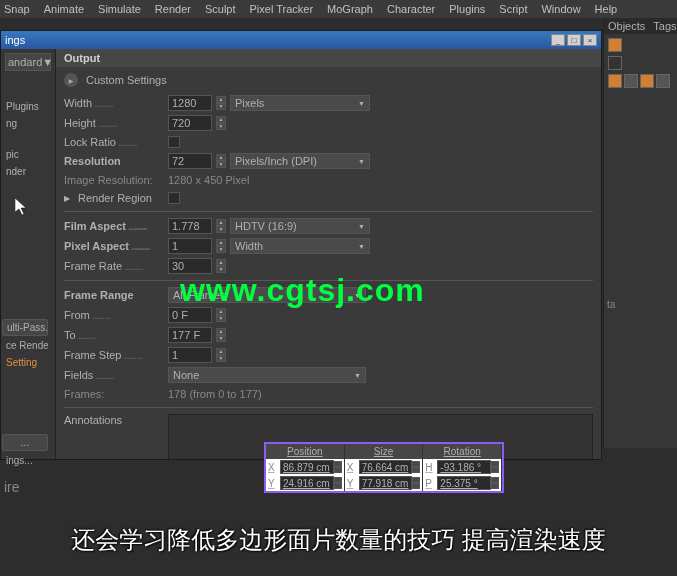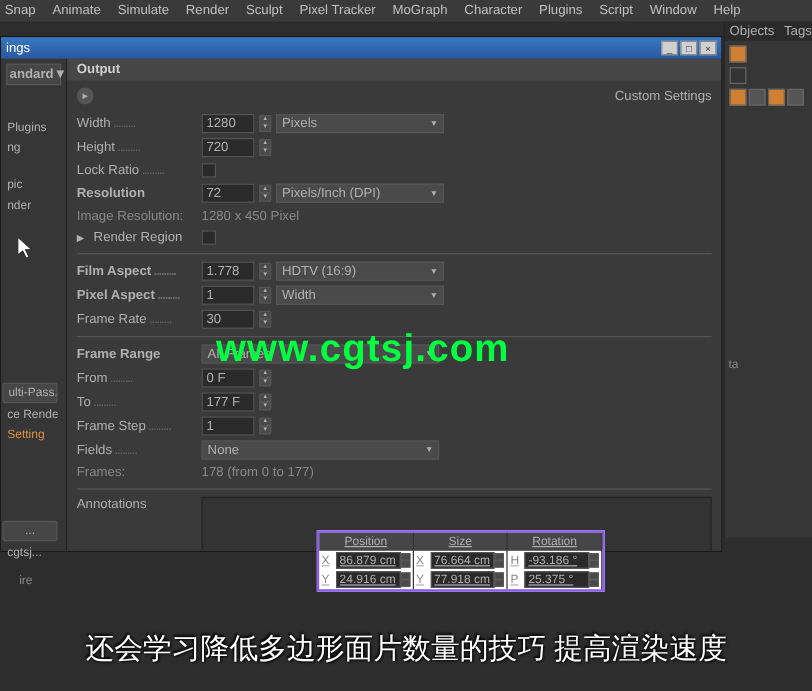--- a/index.html
+++ b/index.html
@@ -14,25 +14,25 @@
 .left-panel-items .btn { background: #464646; border: 1px solid #555; border-radius: 2px; text-align: center; }
 .left-panel-items .orange { color: #e09040; }
 
 .dialog { position: absolute; left: 0; top: 30px; width: 602px; height: 430px; background: #3a3a3a; border: 1px solid #1a1a1a; }
 .dialog-title { background: linear-gradient(#3878c0, #2858a0); height: 18px; display: flex; align-items: center; justify-content: space-between; padding: 0 4px; color: #fff; }
 .dialog-title-buttons { display: flex; gap: 2px; }
 .dialog-title-buttons span { width: 14px; height: 12px; background: #d0d0d0; border: 1px solid #888; display: flex; align-items: center; justify-content: center; font-size: 8px; color: #333; cursor: pointer; }
 
 .dialog-body { display: flex; height: calc(100% - 18px); }
 .dialog-left { width: 55px; background: #363636; border-right: 1px solid #222; padding: 4px; }
-.dialog-left .sel { background: #464646; border: 1px solid #555; padding: 2px; display: flex; justify-content: space-between; font-weight: bold; }
+.dialog-left .sel { background: #464646; border: 1px solid #555; padding: 2px; display: flex; justify-content: space-between; }
 
 .dialog-content { flex: 1; background: #3a3a3a; padding: 0; overflow: hidden; }
 .section-header { background: #464646; padding: 3px 8px; font-weight: bold; color: #d0d0d0; }
-.custom-settings { padding: 6px 8px; display: flex; align-items: center; gap: 8px; justify-content: space-between; }
+.custom-settings { padding: 6px 8px; display: flex; align-items: center; gap: 8px; }
 .play-icon { width: 14px; height: 14px; border-radius: 50%; background: #555; display: flex; align-items: center; justify-content: center; font-size: 6px; color: #aaa; }
 
 .form-row { display: flex; align-items: center; padding: 2px 8px; gap: 4px; min-height: 18px; }
 .form-label { width: 100px; text-align: left; padding-right: 4px; }
 .form-label.dotted::after { content: " ........."; color: #666; letter-spacing: -1px; }
 .num-input { width: 44px; height: 16px; background: #2a2a2a; border: 1px solid #555; color: #b0b0b0; padding: 0 3px; }
 .spinner { display: flex; flex-direction: column; width: 10px; }
 .spinner span { height: 7px; background: #4a4a4a; border: 1px solid #555; font-size: 5px; text-align: center; line-height: 4px; cursor: pointer; }
 .dropdown { height: 16px; background: #4a4a4a; border: 1px solid #555; display: flex; align-items: center; justify-content: space-between; padding: 0 4px; cursor: pointer; }
 .dropdown .arrow { font-size: 7px; }
@@ -63,21 +63,21 @@
 .coords-cell input { flex: 1; background: #2a2a2a; border: 1px solid #555; color: #b0b0b0; font-size: 10px; padding: 0 2px; width: 40px; height: 14px; }
 .coords-cell .sp { width: 8px; display: flex; flex-direction: column; }
 .coords-cell .sp span { height: 6px; background: #4a4a4a; border: 1px solid #555; font-size: 4px; }
 
 .cursor { position: absolute; left: 15px; top: 198px; font-size: 14px; color: #fff; pointer-events: none; z-index: 100; }
 
 .watermark { position: absolute; left: 180px; top: 272px; font-size: 32px; font-weight: bold; color: #00ff40; font-family: Arial; letter-spacing: 1px; z-index: 50; pointer-events: none; }
 
 .subtitle { position: absolute; bottom: 20px; left: 0; right: 0; text-align: center; font-size: 24px; color: #fff; text-shadow: 1px 1px 2px #000, -1px -1px 2px #000; font-family: "Microsoft YaHei", sans-serif; z-index: 60; pointer-events: none; }
 
-.bottom-left { position: absolute; left: 12px; top: 442px; width: 50px; font-size: 10px; color: #888; padding:4px;}
+.bottom-left { position: absolute; left: 0; top: 442px; width: 50px; font-size: 14px; color: #888; padding:4px;}
 </style>
 </head>
 <body>
 
 <div class="top-menu">
   <span>Snap</span>
   <span>Animate</span>
   <span>Simulate</span>
   <span>Render</span>
   <span>Sculpt</span>
@@ -303,21 +303,21 @@
   <div class="left-panel-items">
     <div class="btn">ulti-Pass...</div>
     <div>ce Render Da</div>
     <div class="orange">Setting</div>
   </div>
 </div>
 
 <div style="position:absolute;left:0;top:430px;width:50px;z-index:5">
   <div class="left-panel-items">
     <div class="btn">...</div>
-    <div>cgtsj...</div>
+    <div>ings...</div>
   </div>
 </div>
 
 <div class="bottom-left" style="top:475px">ire</div>
 
 <div class="coords-panel">
   <div class="coords-header">
     <span>Position</span>
     <span>Size</span>
     <span>Rotation</span>

